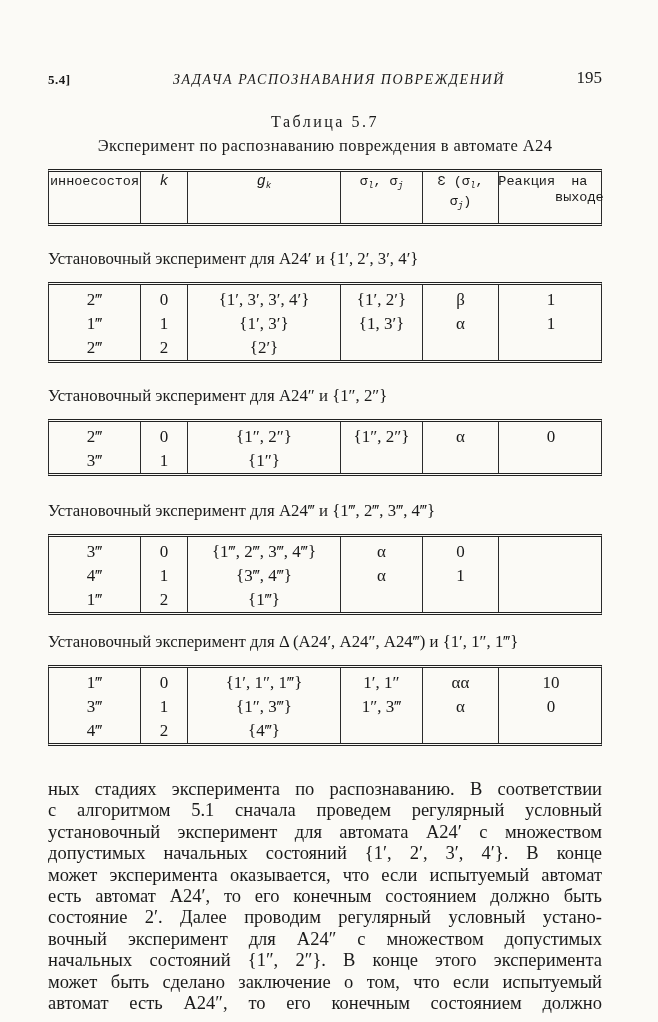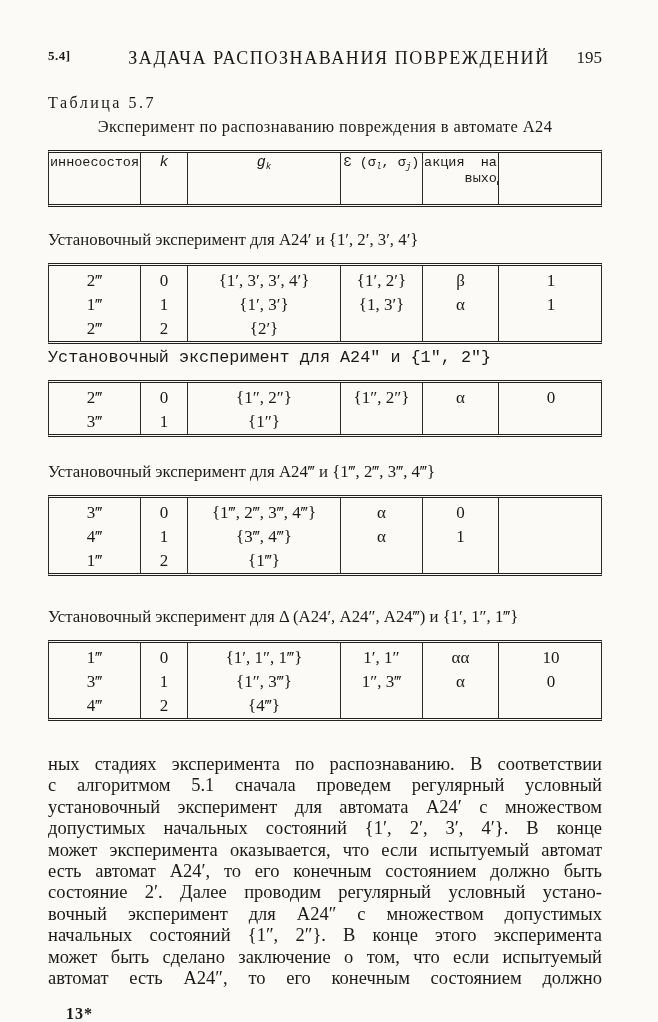--- a/index.html
+++ b/index.html
@@ -7,26 +7,26 @@
     width:658px; height:1022px;
     background:#fbfaf6;
     font-family:"Liberation Serif","DejaVu Serif",serif;
     color:#1a1a1a;
     overflow:hidden;
   }
   .page { position:relative; width:658px; height:1022px; }
   .content { position:absolute; left:48px; top:0; width:554px; }
 
   
-  .pagehead { display:flex; align-items:flex-start; margin-top:48px; }
+  .pagehead { display:flex; align-items:flex-end; margin-top:68px; }
   .sec-marker { font-weight:bold; font-size:13px; width:72px; letter-spacing:0.5px; }
-  .running-title { flex:1; text-align:center; font-size:18px; letter-spacing:1.6px; white-space:nowrap; }
+  .running-title { flex:1; text-align:center; font-size:14px; letter-spacing:1.6px; white-space:nowrap;font-style:italic; }
   .page-number { font-size:17px; width:44px; text-align:right; }
 
-  .tbl-caption { margin-top:25px; text-align:left; font-size:16px; letter-spacing:2.5px; }
+  .tbl-caption { margin-top:25px; text-align:center; font-size:16px; letter-spacing:2.5px; }
   .tbl-title { margin-top:5px; text-align:center; font-weight:normal; font-size:16.5px; letter-spacing:0.4px; white-space:nowrap; }
 
   
   .tgrid {
     display:grid;
     grid-template-columns:92px 47px 153px 82px 76px 104px;
     border-left:1px solid #2b2b2b;
     border-right:1px solid #2b2b2b;
     border-top:3px double #222;
     border-bottom:3px double #222;
@@ -48,23 +48,23 @@
     min-height:51px;
     padding:2px 1px;
     line-height:16px;
     font-family:Liberation Mono, monospace;
   }
   .headgrid i { font-style:italic; font-size:15px; }
   sub { font-size:0.68em; font-style:italic; vertical-align:-0.28em; }
 
   .section-title { text-align:left; font-size:16.8px; white-space:nowrap; }
   .st1 { margin-top:23px; }
-  .st2 { margin-top:4px;font-family:Liberation Mono, monospace; }
+  .st2 { margin-top:23px; }
   .st3 { margin-top:25px; }
-  .st4 { margin-top:31px; }
+  .st4 { margin-top:17px; }
 
   .datagrid { margin-top:13px; }
   .datagrid .cell {
     font-size:17px;
     padding-top:3px;
     line-height:24px;
     white-space:nowrap;
   }
   .b1 { min-height:78px; }
   .b2 { min-height:54px; }
@@ -101,20 +101,23 @@
     <div class="tgrid headgrid">
       <div class="cell">
           <div class="cline">Истинное</div>
           <div class="cline">состояние</div>
         </div>
       <div class="cell">
           <span><i>k</i></span>
         </div>
       <div class="cell">
           <span><i>g</i><sub>k</sub></span>
+        </div>
+      <div class="cell">
+          <span><span>σ</span><sub>l</sub><span>, σ</span><sub>j</sub></span>
         </div>
       <div class="cell">
           <span><span>Ɛ (σ</span><sub>l</sub><span>, σ</span><sub>j</sub><span>)</span></span>
         </div>
       <div class="cell">
           <div class="cline">Реакция</div>
           <div class="cline">на выходе</div>
         </div>
     </div>
 

